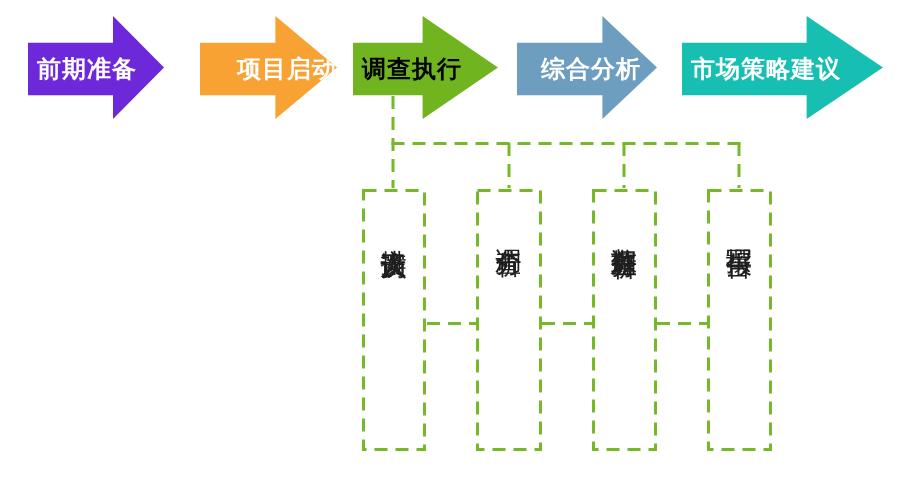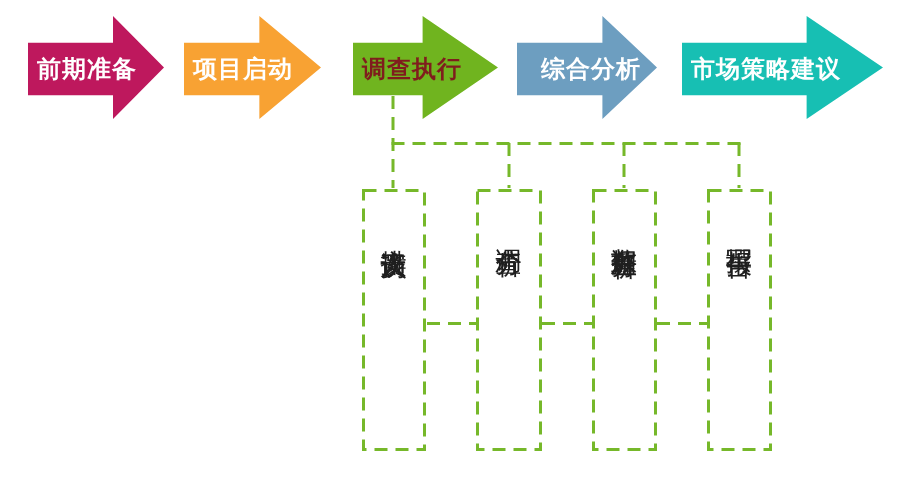--- a/index.html
+++ b/index.html
@@ -10,21 +10,21 @@
   
   .arrow{
     position:absolute;top:16px;height:103px;display:flex;align-items:center;
     box-sizing:border-box;padding-left:9px;
   }
   .arrow-label{
     font-size:24px;font-weight:bold;letter-spacing:1px;white-space:nowrap;line-height:1;
     position:relative;top:1px;
   }
   .a1{left:28px;width:136px;clip-path:polygon(0 26%,62.5% 26%,62.5% 0,100% 50%,62.5% 100%,62.5% 77%,0 77%);}
-  .a2{left:184px;width:137px;clip-path:polygon(0 26%,55% 26%,55% 0,100% 50%,55% 100%,55% 77%,0 77%);}
+  .a2{left:200px;width:137px;clip-path:polygon(0 26%,55% 26%,55% 0,100% 50%,55% 100%,55% 77%,0 77%);justify-content:flex-end;}
   .a3{left:353px;width:145px;clip-path:polygon(0 26%,48% 26%,48% 0,100% 50%,48% 100%,48% 77%,0 77%);}
   .a4{left:517px;width:140px;clip-path:polygon(0 26%,61% 26%,61% 0,100% 50%,61% 100%,61% 77%,0 77%);}
   .a5{left:682px;width:201px;clip-path:polygon(0 26%,62% 26%,62% 0,100% 50%,62% 100%,62% 77%,0 77%);}
   
   .overlay{position:absolute;left:0;top:0;width:900px;height:480px;pointer-events:none;}
   .connector{stroke:var(--connector-color,#76b82a);stroke-width:3;fill:none;stroke-dasharray:13 8;}
   
   .task{
     position:absolute;top:189px;height:262px;box-sizing:border-box;
     display:flex;justify-content:center;align-items:flex-start;padding-top:39px;
@@ -36,28 +36,28 @@
   .task-label{
     writing-mode:vertical-rl;text-orientation:upright;
     font-size:26px;color:#1f1f1f;letter-spacing:1px;line-height:1;white-space:nowrap;
   }
 </style>
 </head>
 <body style="background: rgb(255, 255, 255);">
 
 <div class="stage">
 
-  <div class="arrow a1" style="background: #be185d;">
+  <div class="arrow a1" style="background: #6d28d9;">
     <span class="arrow-label" style="color: rgb(255, 255, 255);">前期准备</span>
   </div>
   <div class="arrow a2" style="background: rgb(248, 162, 51);">
     <span class="arrow-label" style="color: rgb(255, 255, 255);">项目启动</span>
   </div>
   <div class="arrow a3" style="background: rgb(112, 180, 31);">
-    <span class="arrow-label" style="color: #7f1d1d;">调查执行</span>
+    <span class="arrow-label" style="color: #000000;">调查执行</span>
   </div>
   <div class="arrow a4" style="background: rgb(109, 158, 192); padding-left: 24px;">
     <span class="arrow-label" style="color: rgb(255, 255, 255);">综合分析</span>
   </div>
   <div class="arrow a5" style="background: rgb(23, 191, 179);">
     <span class="arrow-label" style="color: rgb(255, 255, 255);">市场策略建议</span>
   </div>
 
   <svg class="overlay" viewBox="0 0 900 480" aria-hidden="true">
     <line class="connector" x1="393" y1="96" x2="393" y2="188"></line>

